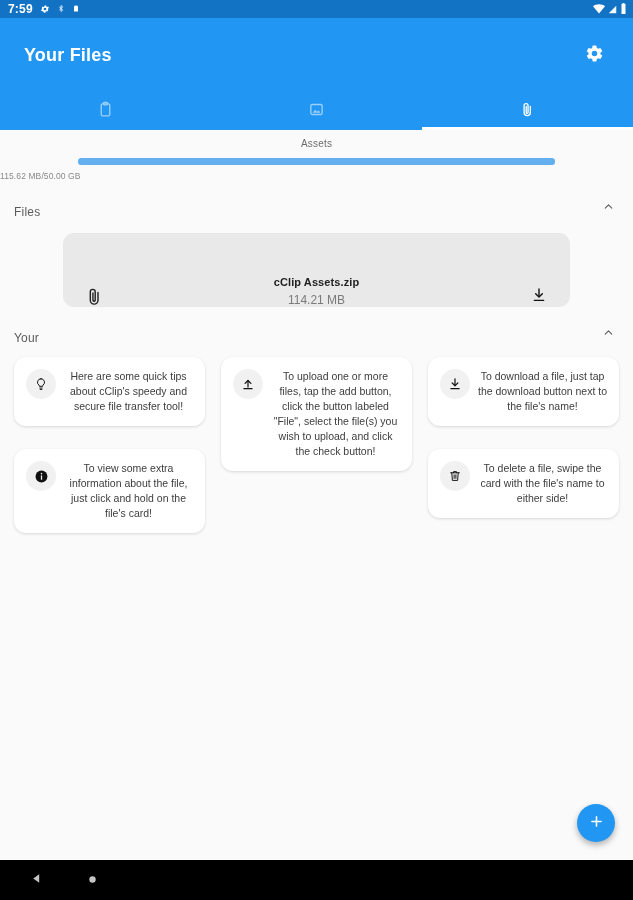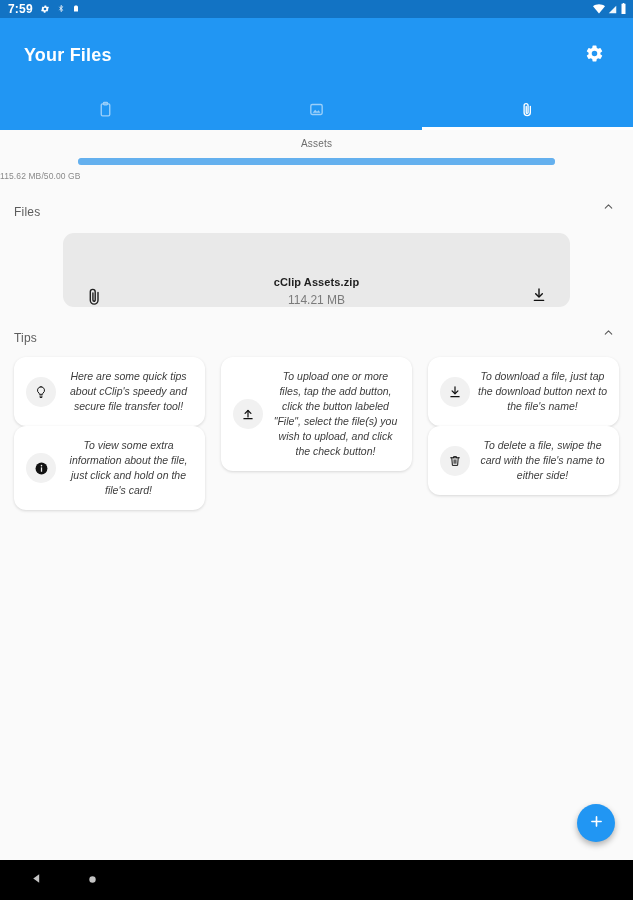--- a/index.html
+++ b/index.html
@@ -180,25 +180,23 @@
     column-gap: 16px;
   }
   .tip-card {
     break-inside: avoid;
     -webkit-column-break-inside: avoid;
     page-break-inside: avoid;
     background: #ffffff;
     border-radius: 12px;
     box-shadow: 0 1px 3px rgba(0,0,0,.14);
     display: flex;
-    align-items: center;
     padding: 12px 12px;
-    margin-bottom: 0;
-    cursor: pointer;
-    font-style: italic;
+    margin-bottom: 23px;
+    cursor: pointer;
   }
   .tip-icon {
     flex: 0 0 auto;
     width: 30px; height: 30px;
     border-radius: 50%;
     background: #f1f1f1;
     display: flex;
     align-items: center;
     justify-content: center;
     margin-right: 8px;
@@ -358,21 +356,21 @@
               <path d="M12 3v11"></path>
                 <path d="M7 10l5 5 5-5"></path>
                 <path d="M5 20h14"></path>
             </svg>
           </span>
         </span>
       </div>
     </div>
 
     <div class="section-header">
-      <span class="section-title">Tips</span>
+      <span class="section-title">Your</span>
       <span class="section-chevron">
         <span>
           <svg width="13" height="13" viewBox="0 0 24 24" fill="none" stroke="#5c5c5c" stroke-width="2" stroke-linecap="round" stroke-linejoin="round">
             <path d="M6 15l6-6 6 6"></path>
           </svg>
         </span>
       </span>
     </div>
 
     <div class="tips-grid">

